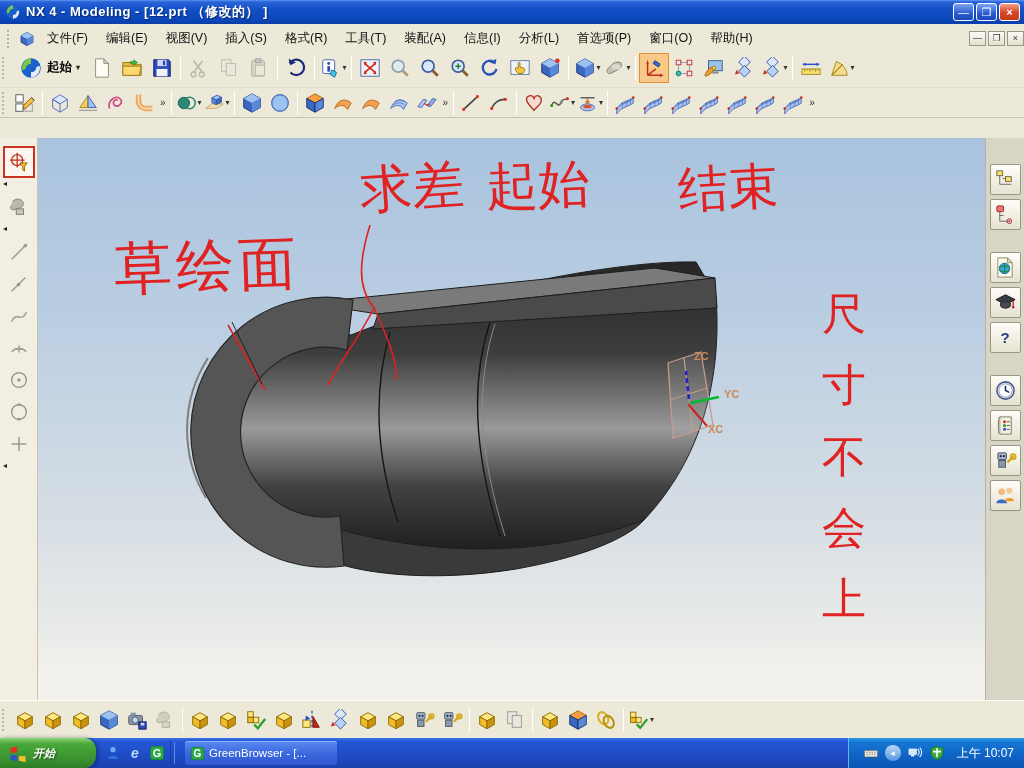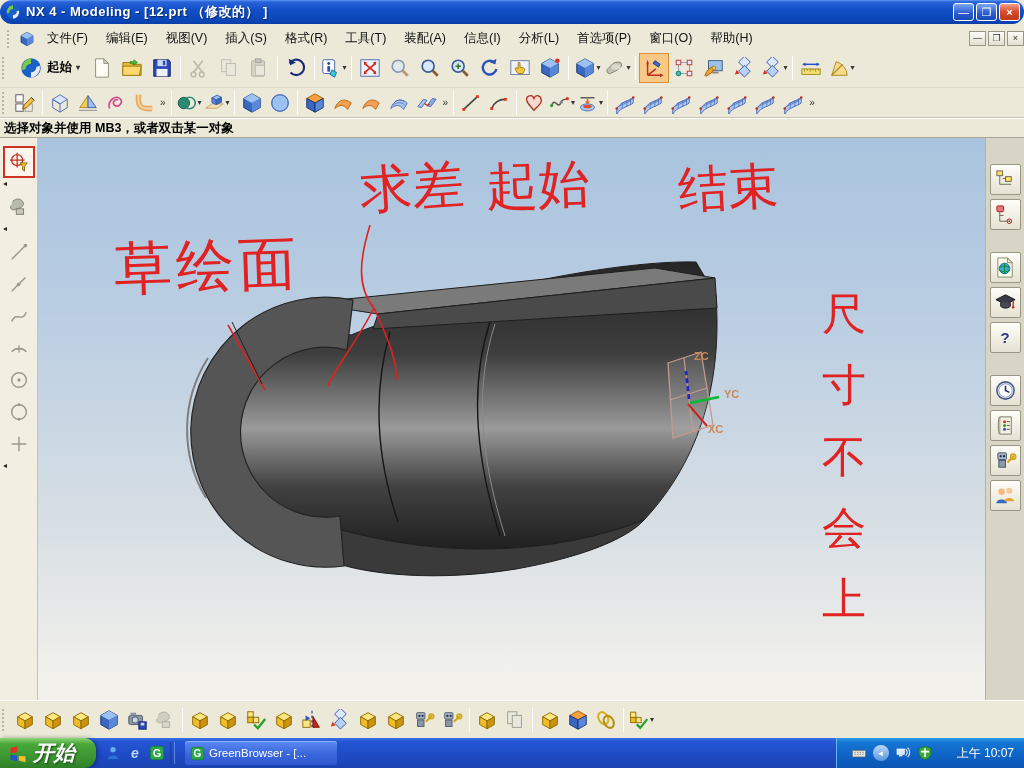--- a/index.html
+++ b/index.html
@@ -2,21 +2,21 @@
 <html><head>
 <meta charset="utf-8">
 <style>
   *{margin:0;padding:0;box-sizing:border-box;font-family:"Liberation Sans",sans-serif;}
   html,body{width:1024px;height:768px;overflow:hidden;background:#ece9d8;}
   #app{position:relative;width:1024px;height:768px;}
 
   
   #titlebar{position:absolute;left:0;top:0;width:1024px;height:24px;
     background:linear-gradient(180deg,#5a96f2 0%,#2a63d8 8%,#1250c8 40%,#0b46b8 85%,#0a3da8 100%);
-    display:flex;align-items:center;padding:0 4px;color:#fff;border-radius:12px;}
+    display:flex;align-items:center;padding:0 4px;color:#fff;}
   #titlebar .ttl{font-size:13px;font-weight:bold;letter-spacing:.5px;text-shadow:1px 1px 1px #0a2a6a;margin-left:4px;}
   .winbtns{margin-left:auto;display:flex;gap:2px;}
   .winbtn{width:21px;height:18px;border:1px solid #fff;border-radius:3px;color:#fff;font-size:11px;line-height:16px;
     text-align:center;background:linear-gradient(180deg,#7aa6f2,#2a5ad0 60%,#1a48b8);}
   .winbtn.close{background:linear-gradient(180deg,#f2a08a,#d84a2a 50%,#c03a18);font-weight:bold;}
 
   
   #menubar{position:absolute;left:4px;top:24px;width:1024px;height:32px;background:#ece9d8;border-bottom:3px solid #8b5cf6;
     display:flex;align-items:center;font-size:12.5px;color:#111;}
   #menubar .grip{width:6px;height:18px;margin:0 3px;border-left:2px dotted #b8b4a4;}
@@ -69,39 +69,39 @@
   #anno-start{left:448px;top:20px;font-size:52px;transform:rotate(-2deg);}
   #anno-end{left:640px;top:24px;font-size:50px;transform:rotate(-3deg);}
   #anno-sketchface{left:76px;top:98px;font-size:58px;transform:rotate(-2deg);letter-spacing:4px;}
   #anno-dim{left:736px;top:140px;font-size:44px;width:1.15em;white-space:normal;word-break:break-all;line-height:1.62;margin-left:48px;}
 
   
   #taskbar{position:absolute;left:0;top:738px;width:1024px;height:30px;
     background:linear-gradient(180deg,#3a70e8 0%,#2456d4 12%,#1e4ac4 60%,#1a42b0 100%);display:flex;align-items:center;}
   #startbtn{height:30px;width:96px;display:flex;align-items:center;gap:5px;padding-left:8px;
     background:linear-gradient(180deg,#8ed67a 0%,#4aa83a 20%,#3a9230 70%,#2e7e26 100%);
-    border-radius:0 12px 12px 0;box-shadow:2px 0 4px rgba(0,0,0,.35);color:#fff;font-size:21px;font-weight:bold;font-style:italic;
+    border-radius:0 12px 12px 0;box-shadow:2px 0 4px rgba(0,0,0,.35);color:#fff;font-size:11px;font-weight:bold;font-style:italic;
     text-shadow:1px 1px 2px #1a4a12;}
   #startbtn svg{width:20px;height:20px;}
   #quick{display:flex;align-items:center;gap:4px;padding:0 8px;}
   #quick .qbtn{width:18px;height:18px;display:flex;align-items:center;justify-content:center;}
   #quick svg{width:16px;height:16px;}
   .qdiv{width:5px;height:22px;border-right:1px solid #5a86ea;border-left:1px solid #1a3aa0;}
   .task{width:152px;height:24px;margin:0 2px;border-radius:3px;display:flex;align-items:center;gap:4px;padding:0 5px;
     background:linear-gradient(180deg,#5a8af2,#3a66dc 55%,#3058d0);box-shadow:inset 0 1px 0 #8ab0f8;
     color:#fff;font-size:11.5px;overflow:hidden;white-space:nowrap;}
   .task.active{background:linear-gradient(180deg,#1e3fa8,#2a4cb8);box-shadow:inset 1px 1px 3px #10246a;}
   .task svg{width:15px;height:15px;flex:none;}
   #tray{margin-left:auto;height:30px;display:flex;align-items:center;gap:6px;padding:0 10px 0 14px;
     background:linear-gradient(180deg,#2a9ae8 0%,#1576d4 15%,#0f62c4 60%,#0b56b4 100%);
     border-left:1px solid #6ab2f4;color:#fff;font-size:12px;}
   #tray svg{width:16px;height:16px;}
   #tray .chvc{width:16px;height:16px;border-radius:50%;background:linear-gradient(180deg,#bcd8f8,#5a96e0);
     color:#fff;font-size:9px;display:flex;align-items:center;justify-content:center;}
-  #clocktxt{margin-left:18px;}
+  #clocktxt{margin-left:6px;}
 </style>
 </head>
 <body>
 
 <svg width="0" height="0" style="position:absolute">
 <defs>
 <linearGradient id="cylG" x1="0" y1="0" x2="0" y2="1">
  <stop offset="0" stop-color="#262626"></stop>
         <stop offset=".32" stop-color="#3e3e3e"></stop>
  <stop offset=".58" stop-color="#9a9a9a"></stop>
@@ -777,23 +777,20 @@
         </svg>
       </span>
     <span class="tbtn">
         <svg>
           <use href="#msh"></use>
         </svg>
       </span>
     <span class="chev">»</span>
   </div>
 
-  <div id="promptbar">
-    <span>选择对象并使用 MB3，或者双击某一对象</span>
-  </div>
 
   <div id="leftbar">
     <span class="tbtn sel" style="margin-top:8px">
         <svg>
           <use href="#crf"></use>
         </svg>
       </span>
     <span class="colbtn">◂</span>
     <span class="tbtn">
         <svg>

